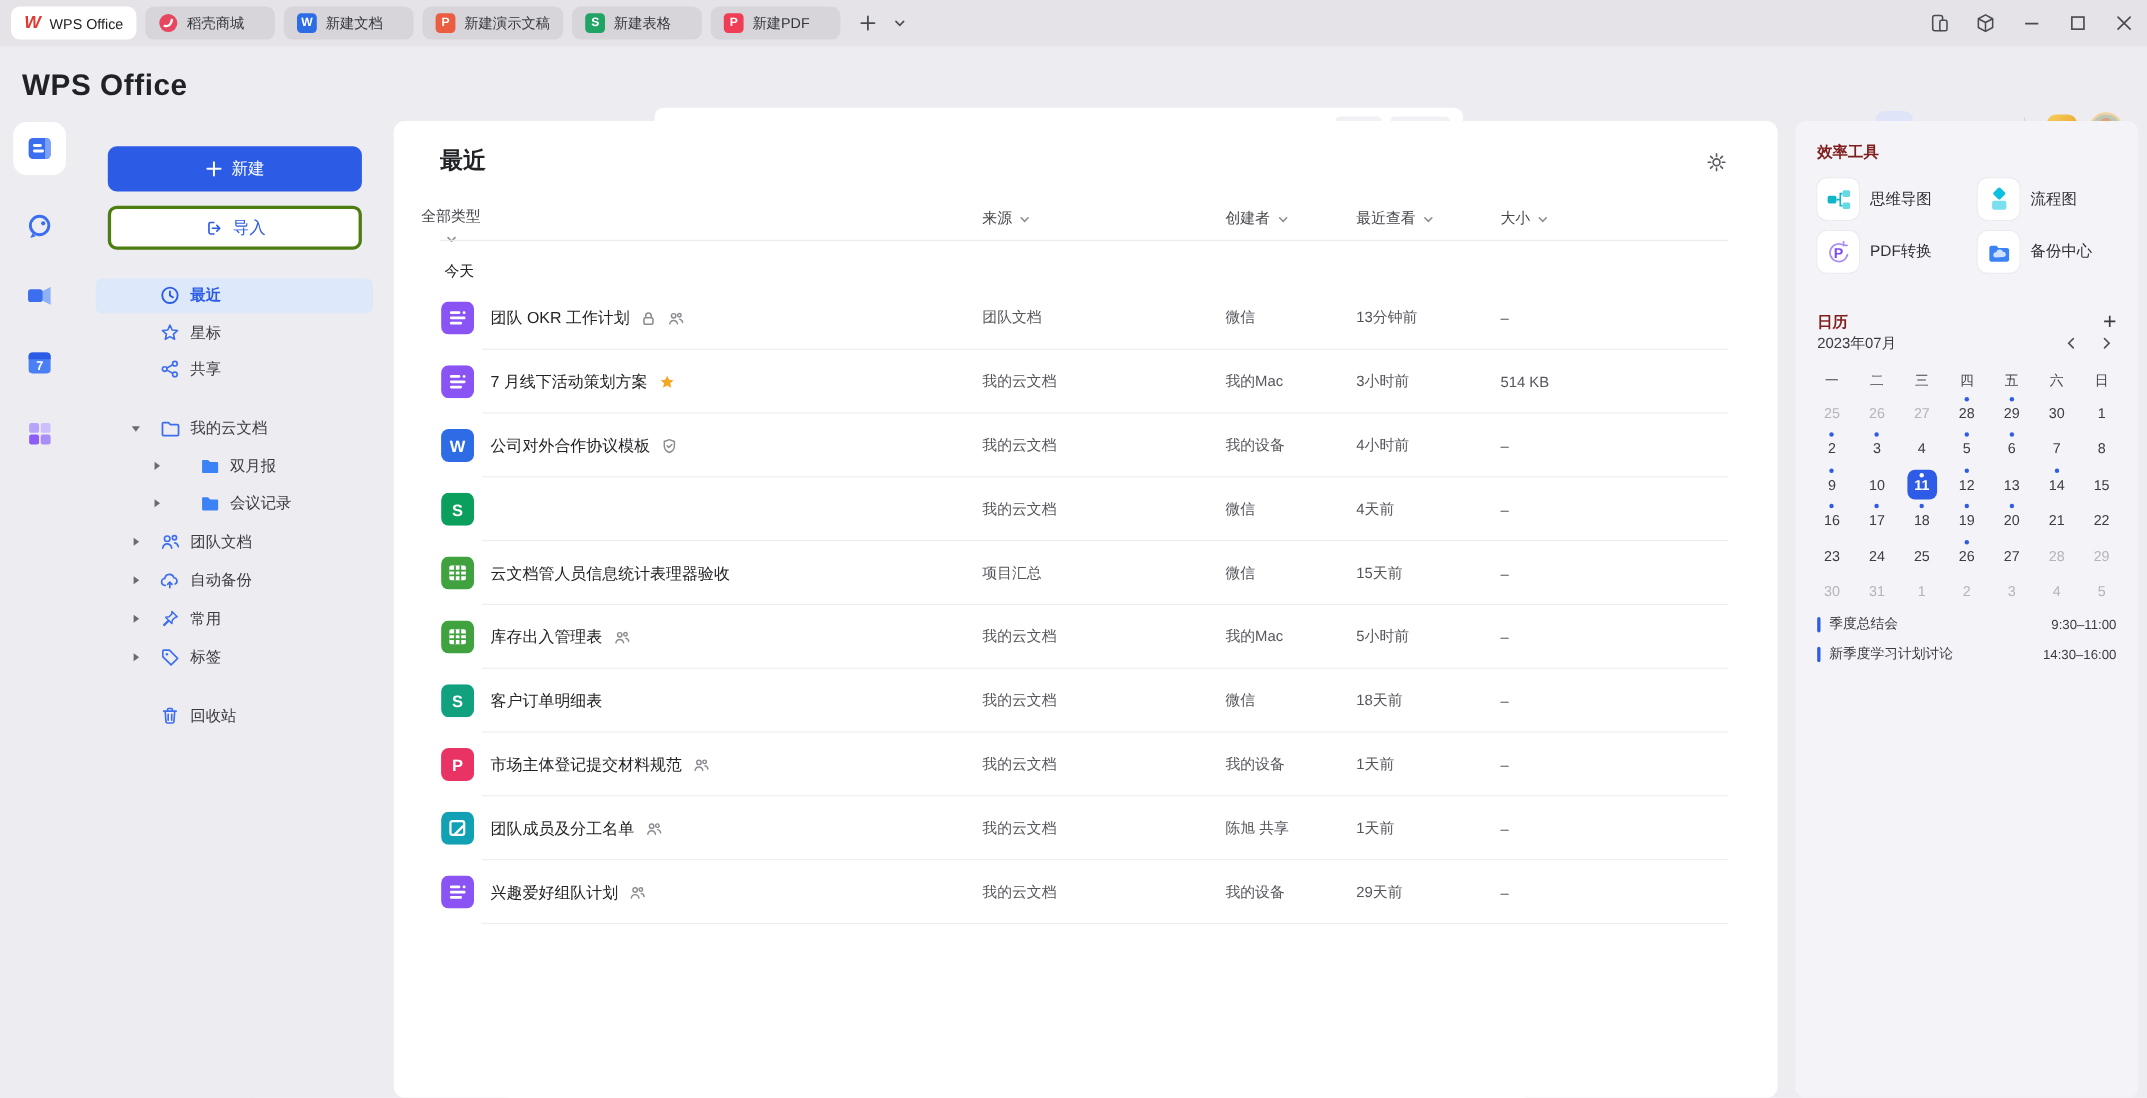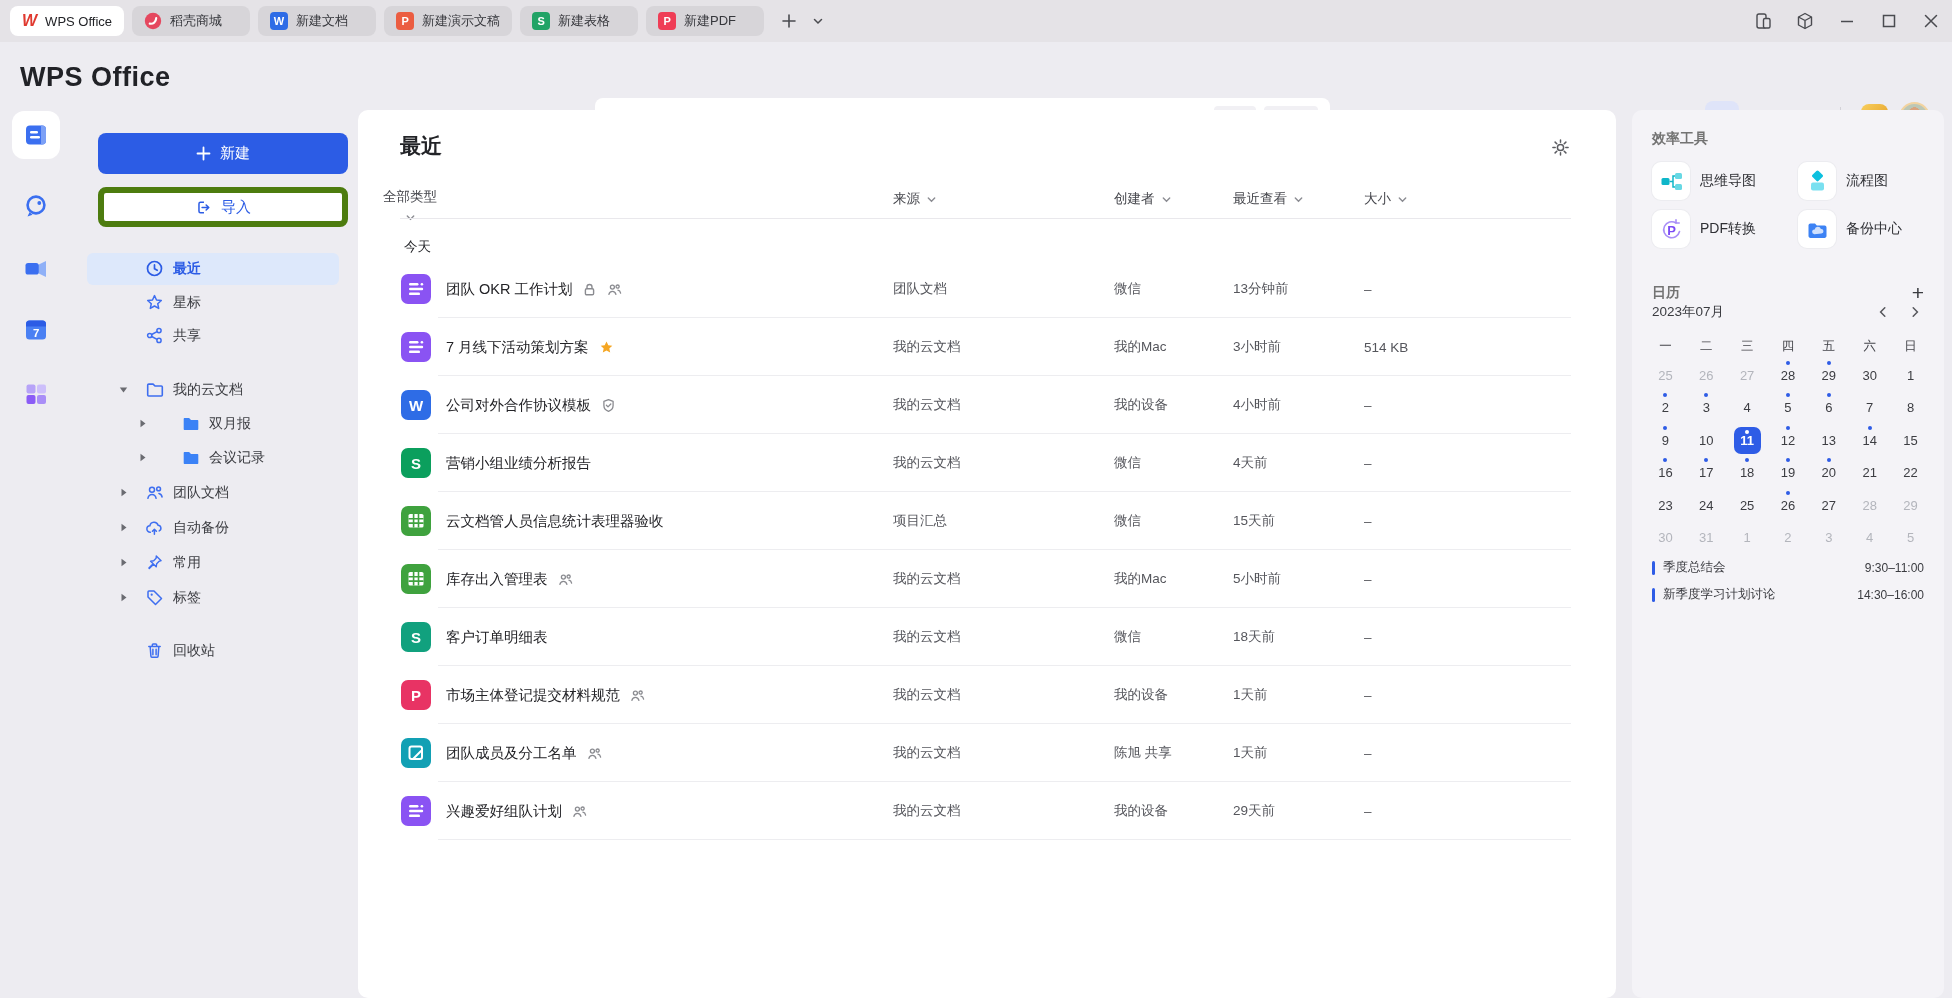--- a/index.html
+++ b/index.html
@@ -48,24 +48,24 @@
       linear-gradient(#bcc7b6 0 55%, #4d8f82 55%); }
 
   
   #rail { position:absolute; left:0; top:110px; width:72px; bottom:0; }
   .rail-item { position:absolute; left:12px; width:48px; height:48px; border-radius:12px;
     display:flex; align-items:center; justify-content:center; }
   .rail-item.active { background:#fff; }
 
   
   #sidebar { position:absolute; left:72px; top:110px; width:286px; bottom:0; }
-  .sbtn { position:absolute; left:26px; width:250px; border-radius:8px; display:flex;
+  .sbtn { position:absolute; left:26px; width:231px; border-radius:8px; display:flex;
     align-items:center; justify-content:center; gap:9px; font-size:15px; cursor:default; }
   #btn-new { top:23px; height:41px; background:#2c5ce5; color:#fff; }
-  #btn-import { top:77px; height:40px; background:#fff; color:#2c5ce5; border:6px solid #4d7c0f; }
+  #btn-import { top:77px; height:40px; background:#fff; color:#2c5ce5; border:3px solid #4d7c0f; }
   .srow { position:absolute; left:15px; width:252px; height:32px; display:flex; align-items:center;
     border-radius:6px; font-size:14px; color:#3a3b40; cursor:default; }
   .srow.active { background:#dde8fb; color:#2c5ce5; font-weight:bold; }
   .srow .caret { position:absolute; width:13px; height:13px; }
   .srow .sico { position:absolute; width:19px; height:19px; }
   .srow .slabel { position:absolute; }
 
   
   #card { position:absolute; left:358px; top:110px; width:1258px; height:888px;
     background:#fff; border-radius:10px; }
@@ -81,21 +81,21 @@
   .ficon { position:absolute; left:43px; top:14px; width:30px; height:30px; }
   .fname { position:absolute; left:88px; top:0; height:58px; display:flex; align-items:center; gap:10px;
     font-size:14.5px; color:#232327; }
   .fcell { position:absolute; top:0; height:58px; display:flex; align-items:center;
     font-size:13.5px; color:#55565c; }
   .badge { width:15px; height:15px; }
 
   
   #panel { position:absolute; left:1632px; top:110px; width:312px; height:888px;
     background:#f4f3f7; border-radius:10px; padding:0 20px; }
-  .ptitle { font-size:14px; font-weight:bold; color:#737373; }
+  .ptitle { font-size:14px; font-weight:bold; color:#7f1d1d; }
   #tools-title { margin-top:20px; }
   #tools { margin-top:14px; display:grid; grid-template-columns:146px 126px; row-gap:10px; }
   .tool { display:flex; align-items:center; gap:10px; font-size:14px; color:#2f3035; cursor:default; }
   .tooltile { width:38px; height:38px; background:#fff; border-radius:9px;
     display:flex; align-items:center; justify-content:center; box-shadow:0 0 0 1px #ececf0; }
   #cal-head { margin-top:34px; display:flex; align-items:center; justify-content:space-between; }
   #cal-plus { font-size:21px; color:#3a3b40; line-height:1; cursor:default; }
   #cal-month-row { display:flex; align-items:center; justify-content:space-between; }
   #cal-month { font-size:13.5px; color:#3a3b40; }
   .cal-nav { width:18px; height:18px; display:flex; align-items:center; justify-content:center; }
@@ -576,23 +576,20 @@
         <span class="fcell" style="left:1006px;">–</span>
         <span class="sep"></span>
       </div>
       <div class="frow">
         <span class="ficon">
           <svg class="ic" width="30" height="30" viewBox="0 0 30 30">
             <rect width="30" height="30" rx="7" fill="#0b9f5d"></rect>
             <text x="15" y="21" text-anchor="middle" font-size="15" font-weight="bold" fill="#fff" font-family="Liberation Sans,sans-serif">S</text>
           </svg>
         </span>
-        <span class="fname">
-          <span>营销小组业绩分析报告</span>
-        </span>
         <span class="fcell" style="left:535px;">我的云文档</span>
         <span class="fcell" style="left:756px;">微信</span>
         <span class="fcell" style="left:875px;">4天前</span>
         <span class="fcell" style="left:1006px;">–</span>
         <span class="sep"></span>
       </div>
       <div class="frow">
         <span class="ficon">
           <svg class="ic" width="30" height="30" viewBox="0 0 30 30">
             <rect width="30" height="30" rx="7" fill="#3fa23e"></rect>

